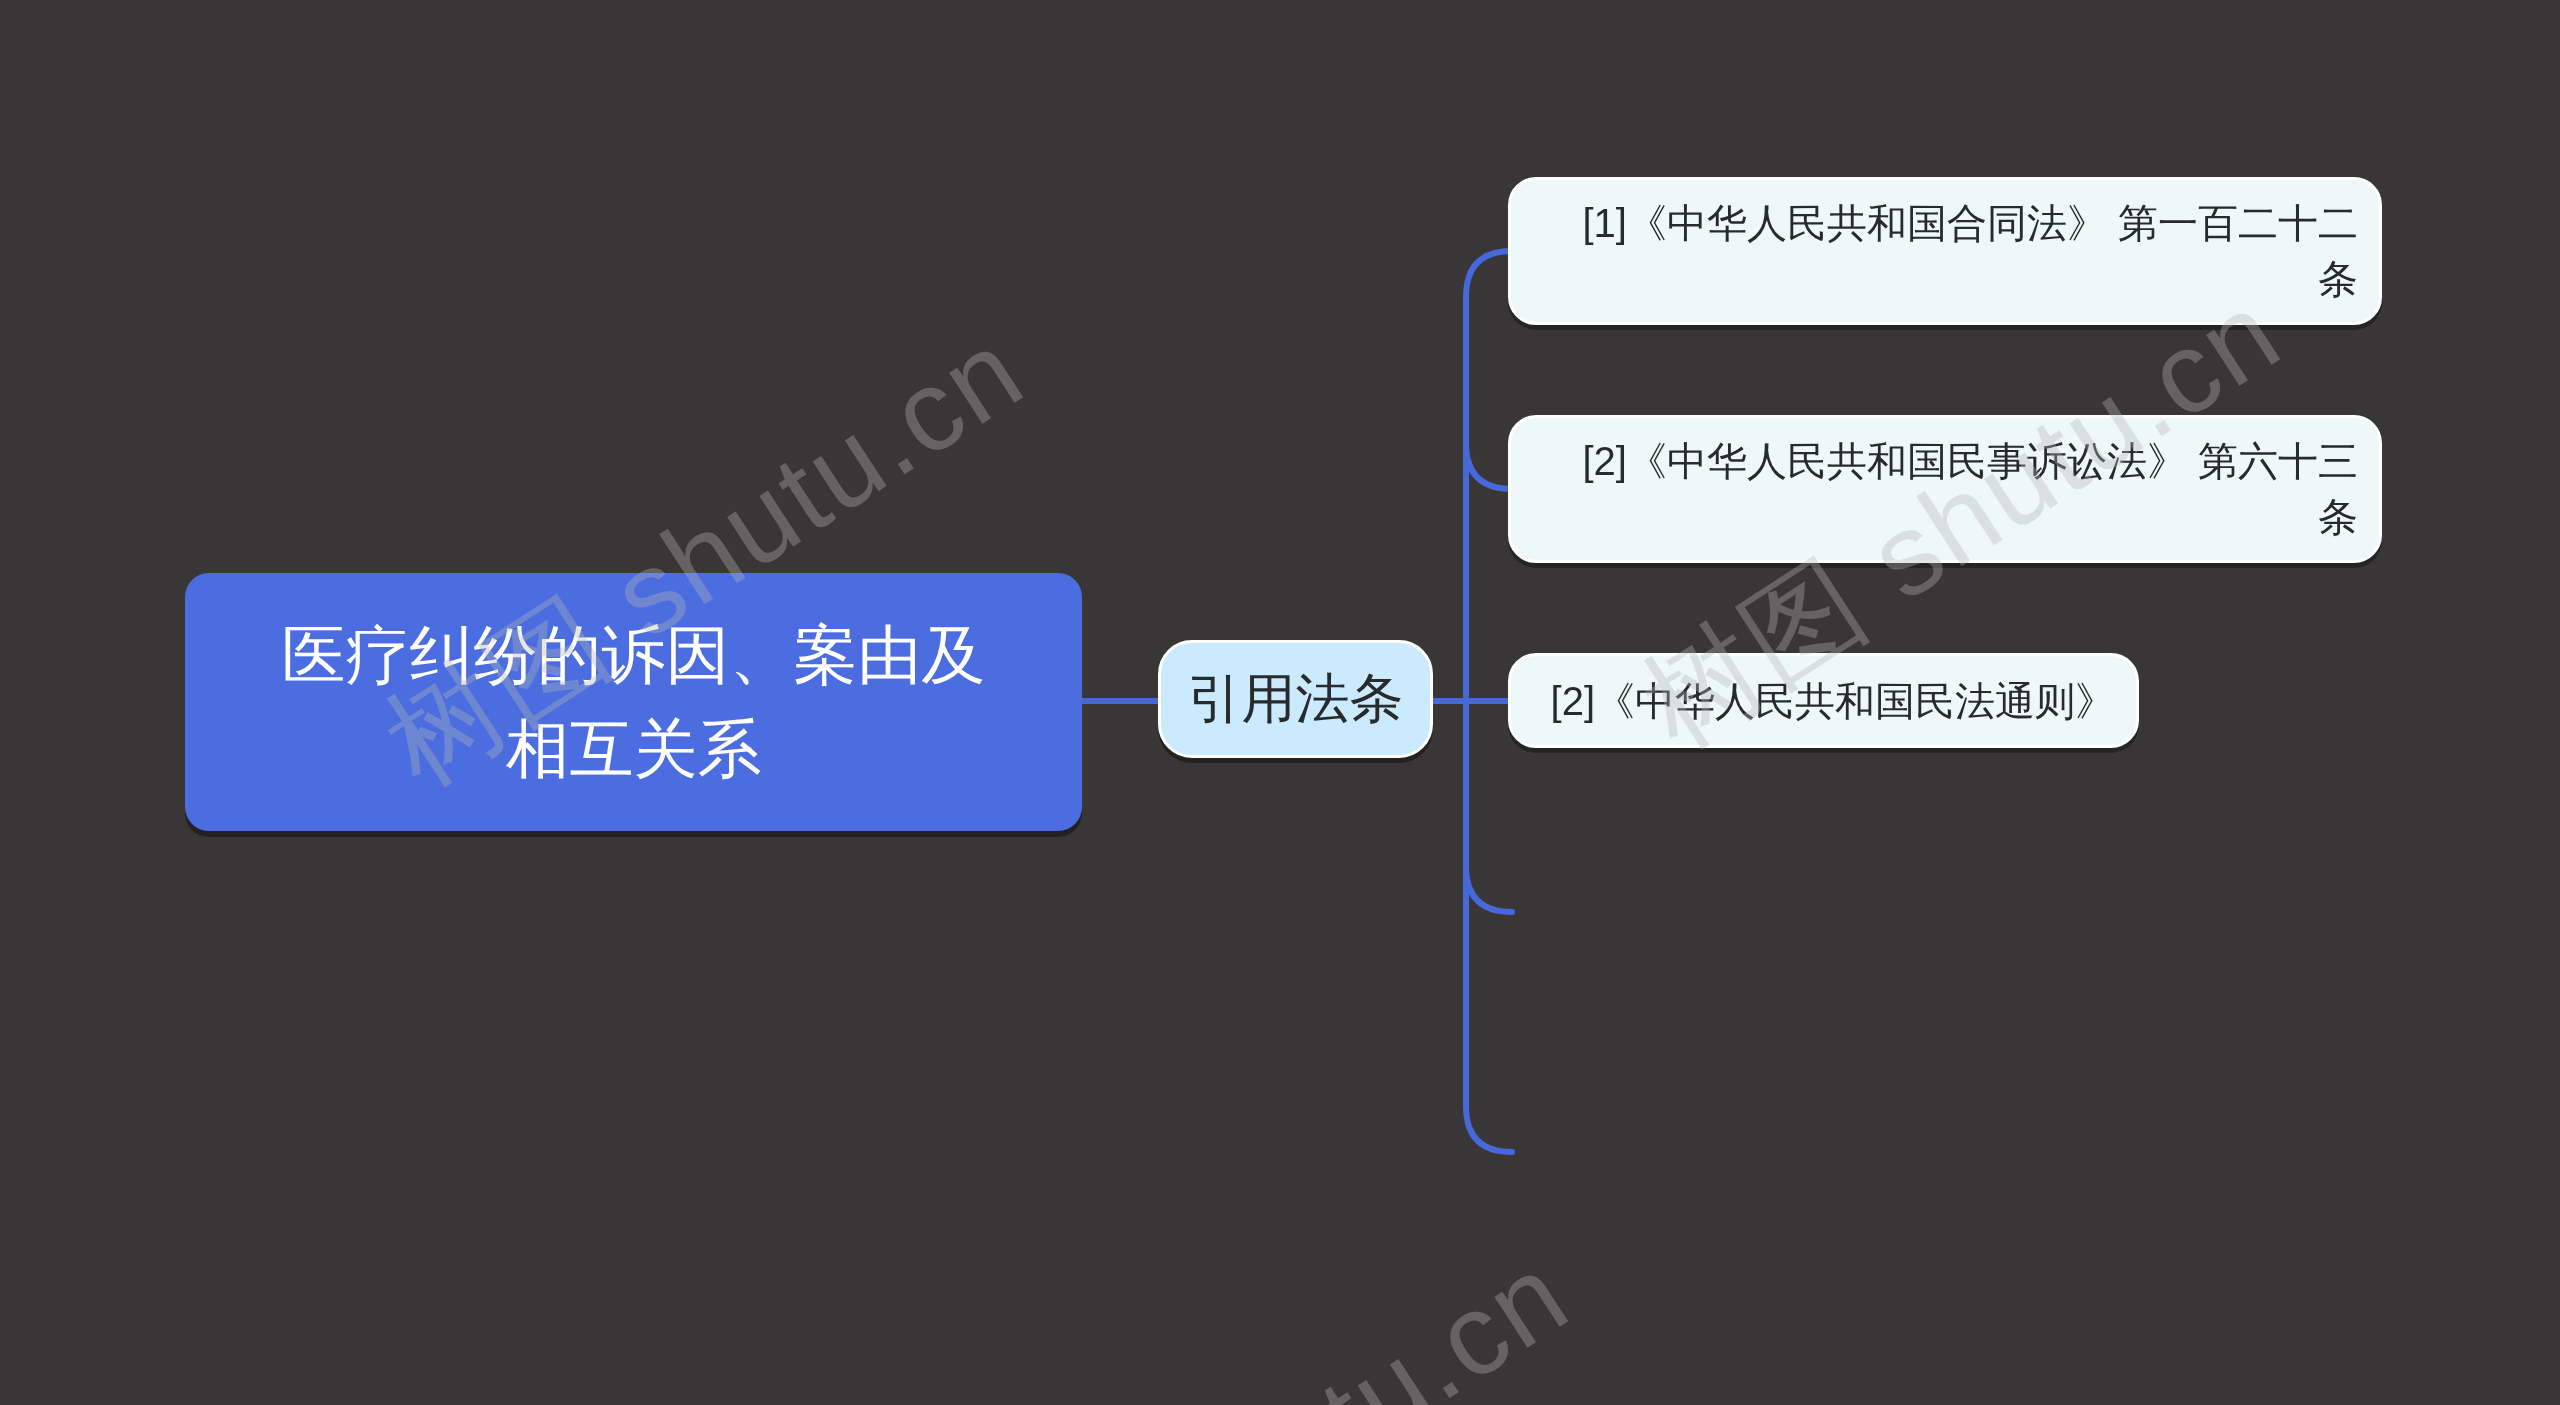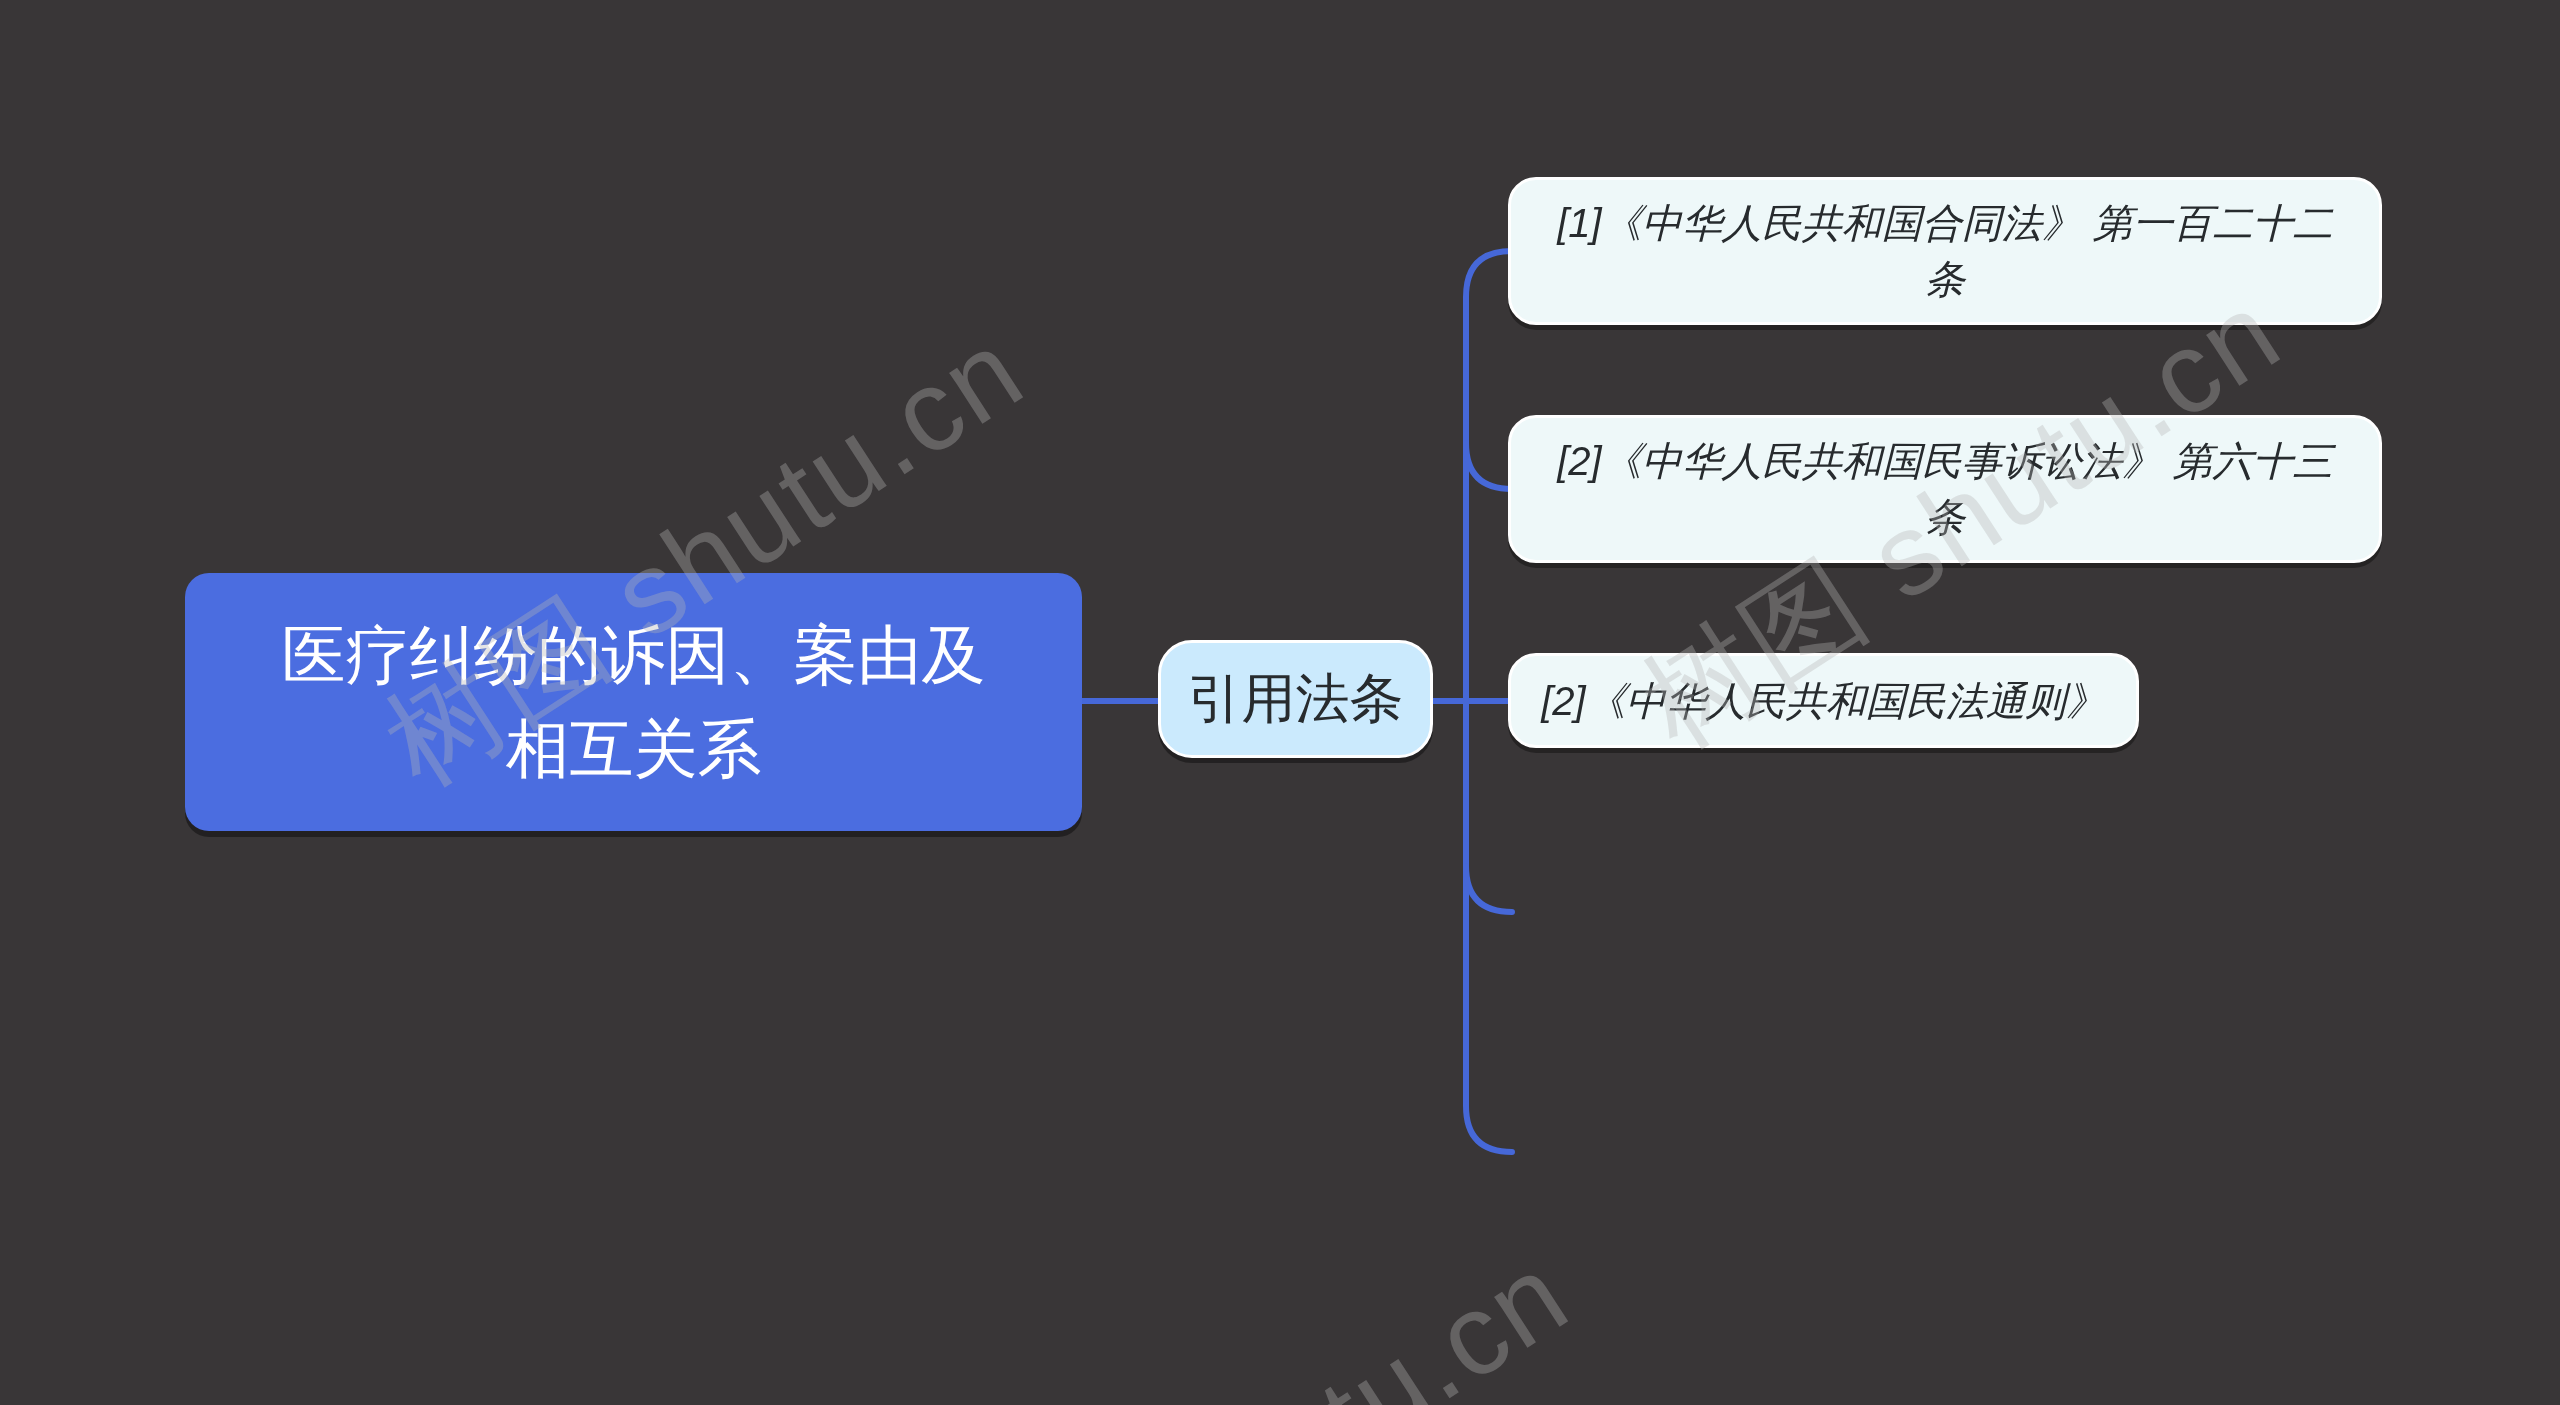--- a/index.html
+++ b/index.html
@@ -60,23 +60,22 @@
   .node.leaf {
     left: 1508px;
     width: 874px;
     background: var(--leaf-fill, #eef8f9);
     border: 3px solid #ffffff;
     border-radius: 28px;
     color: var(--node-text, #272b2e);
     font-size: 40px;
     line-height: 56px;
     padding: 0 21px;
-    text-align: center;
+    text-align: right;
     box-shadow: 0 5px 0 rgba(0,0,0,0.35);
-    font-style: italic;
   }
   .leaf-1 { top: 177px;  height: 148px; }
   .leaf-2 { top: 415px;  height: 148px; }
   .leaf-3 { top: 653px;  height: 95px; width: 631px !important; }
   .leaf-4 { top: 838px;  height: 149px; }
   .leaf-5 { top: 1078px; height: 149px; }
   .watermark {
     position: absolute;
     z-index: 5;
     font-size: 115px;

